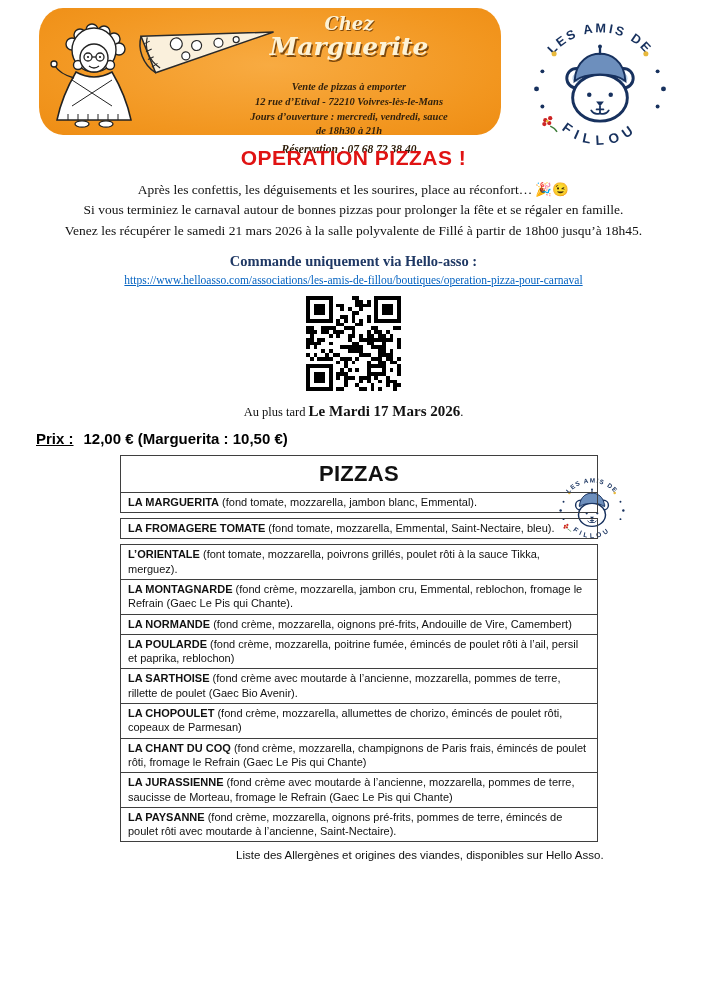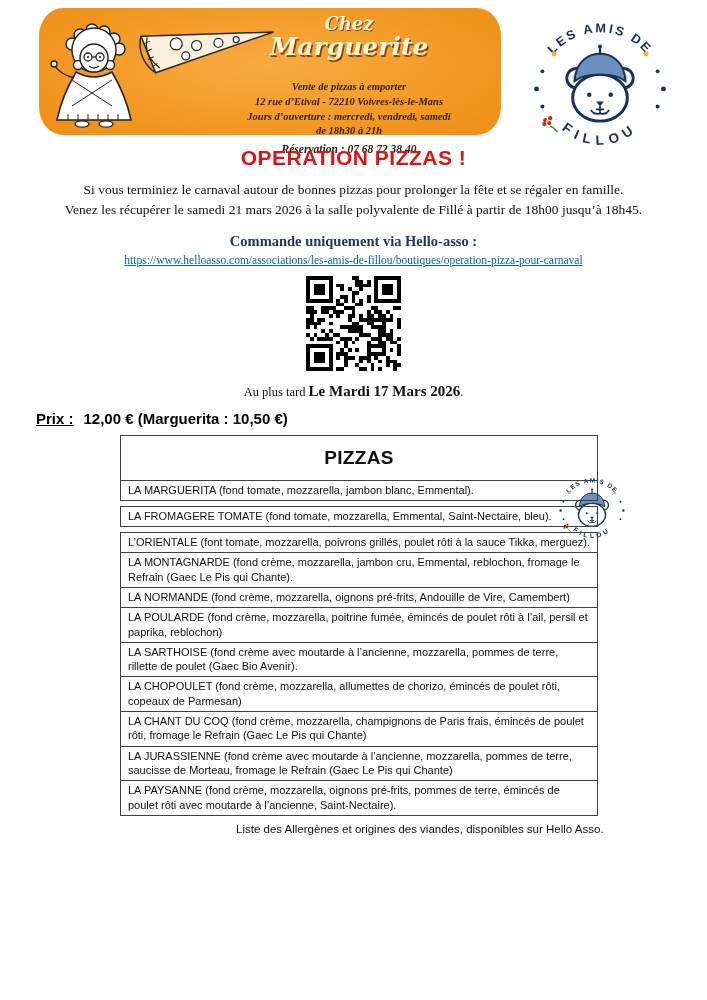--- a/index.html
+++ b/index.html
@@ -34,26 +34,26 @@
   .order-linkline a { color:#0563c1; text-decoration:underline; cursor:pointer; }
   .qr-wrap { margin:10px auto 0; width:95px; height:95px; }
   .deadline { margin-top:12px; text-align:center; font-size:12.5px; }
   .deadline b { font-size:15px; }
   .price { margin:10px 10px 0 36px; font:700 15px "Liberation Sans", sans-serif; color:#000; }
   .price .lbl { text-decoration:underline; }
   .price .val { margin-left:10px; }
 
   
   .ptable { margin:8px 0 0 120px; width:478px; font-family:"Liberation Sans", sans-serif; }
-  .thead { border:1px solid #3f3f3f; text-align:center; font-weight:700; font-size:19px;
-           padding:11px 0; letter-spacing:.3px; }
+  .thead { border:1px solid #3f3f3f; text-align:center; font-weight:700; font-size:22px;
+           padding:5px 0; letter-spacing:.3px; }
   .prow  { border:1px solid #3f3f3f; margin-top:-1px; padding:2px 7px 3px;
            font-size:11px; line-height:1.3; }
   .prow.gap { margin-bottom:6px; }
-  .prow b { font-weight:400; }
+  .prow b { font-weight:700; }
 
   .footer-note { margin:7px 0 0 236px; font:11.5px "Liberation Sans", sans-serif; white-space:nowrap; }
 </style>
 </head>
 <body>
 
 <svg width="0" height="0" style="position:absolute" aria-hidden="true">
   <defs>
     <path id="arc-top" d="M 23 92 A 62 62 0 0 1 147 92" fill="none"></path>
     <path id="arc-bottom" d="M 35.6 116.5 A 57 57 0 0 0 134.4 116.5" fill="none"></path>
@@ -164,38 +164,39 @@
         <line x1="8" y1="30" x2="14" y2="28"></line>
           <line x1="11" y1="38" x2="17" y2="35"></line>
       </g>
     </svg>
 
     <div class="banner-text">
       <div class="b-title1">Chez</div>
       <div class="b-title2">Marguerite</div>
       <div class="b-line">Vente de pizzas à emporter</div>
       <div class="b-line">12 rue d’Etival - 72210 Voivres-lès-le-Mans</div>
-      <div class="b-line">Jours d’ouverture : mercredi, vendredi, samedi</div>
+      <div class="b-line">Jours d’ouverture : mercredi, vendredi, sauce</div>
       <div class="b-line">de 18h30 à 21h</div>
       <div class="b-res">Réservation : 07 68 72 38 40</div>
     </div>
   </div>
 
   <svg class="big-logo" width="166" height="166" viewBox="0 0 170 170">
       <use href="#fillou-logo"></use>
     </svg>
 
   <svg class="mini-logo" width="82" height="82" viewBox="0 0 170 170">
       <use href="#fillou-logo"></use>
     </svg>
 
   <div class="content">
     <h1 class="op-title">OPERATION PIZZAS !</h1>
 
     <div class="intro">
+      <p>Après les confettis, les déguisements et les sourires, place au réconfort… 🎉😉</p>
       <p>Si vous terminiez le carnaval autour de bonnes pizzas pour prolonger la fête et se régaler en famille.</p>
       <p>Venez les récupérer le samedi 21 mars 2026 à la salle polyvalente de Fillé à partir de 18h00 jusqu’à 18h45.</p>
     </div>
 
     <div class="order-label">Commande uniquement via Hello-asso :</div>
     <div class="order-linkline">
       <a>https://www.helloasso.com/associations/les-amis-de-fillou/boutiques/operation-pizza-pour-carnaval</a>
     </div>
 
     <div class="qr-wrap">

